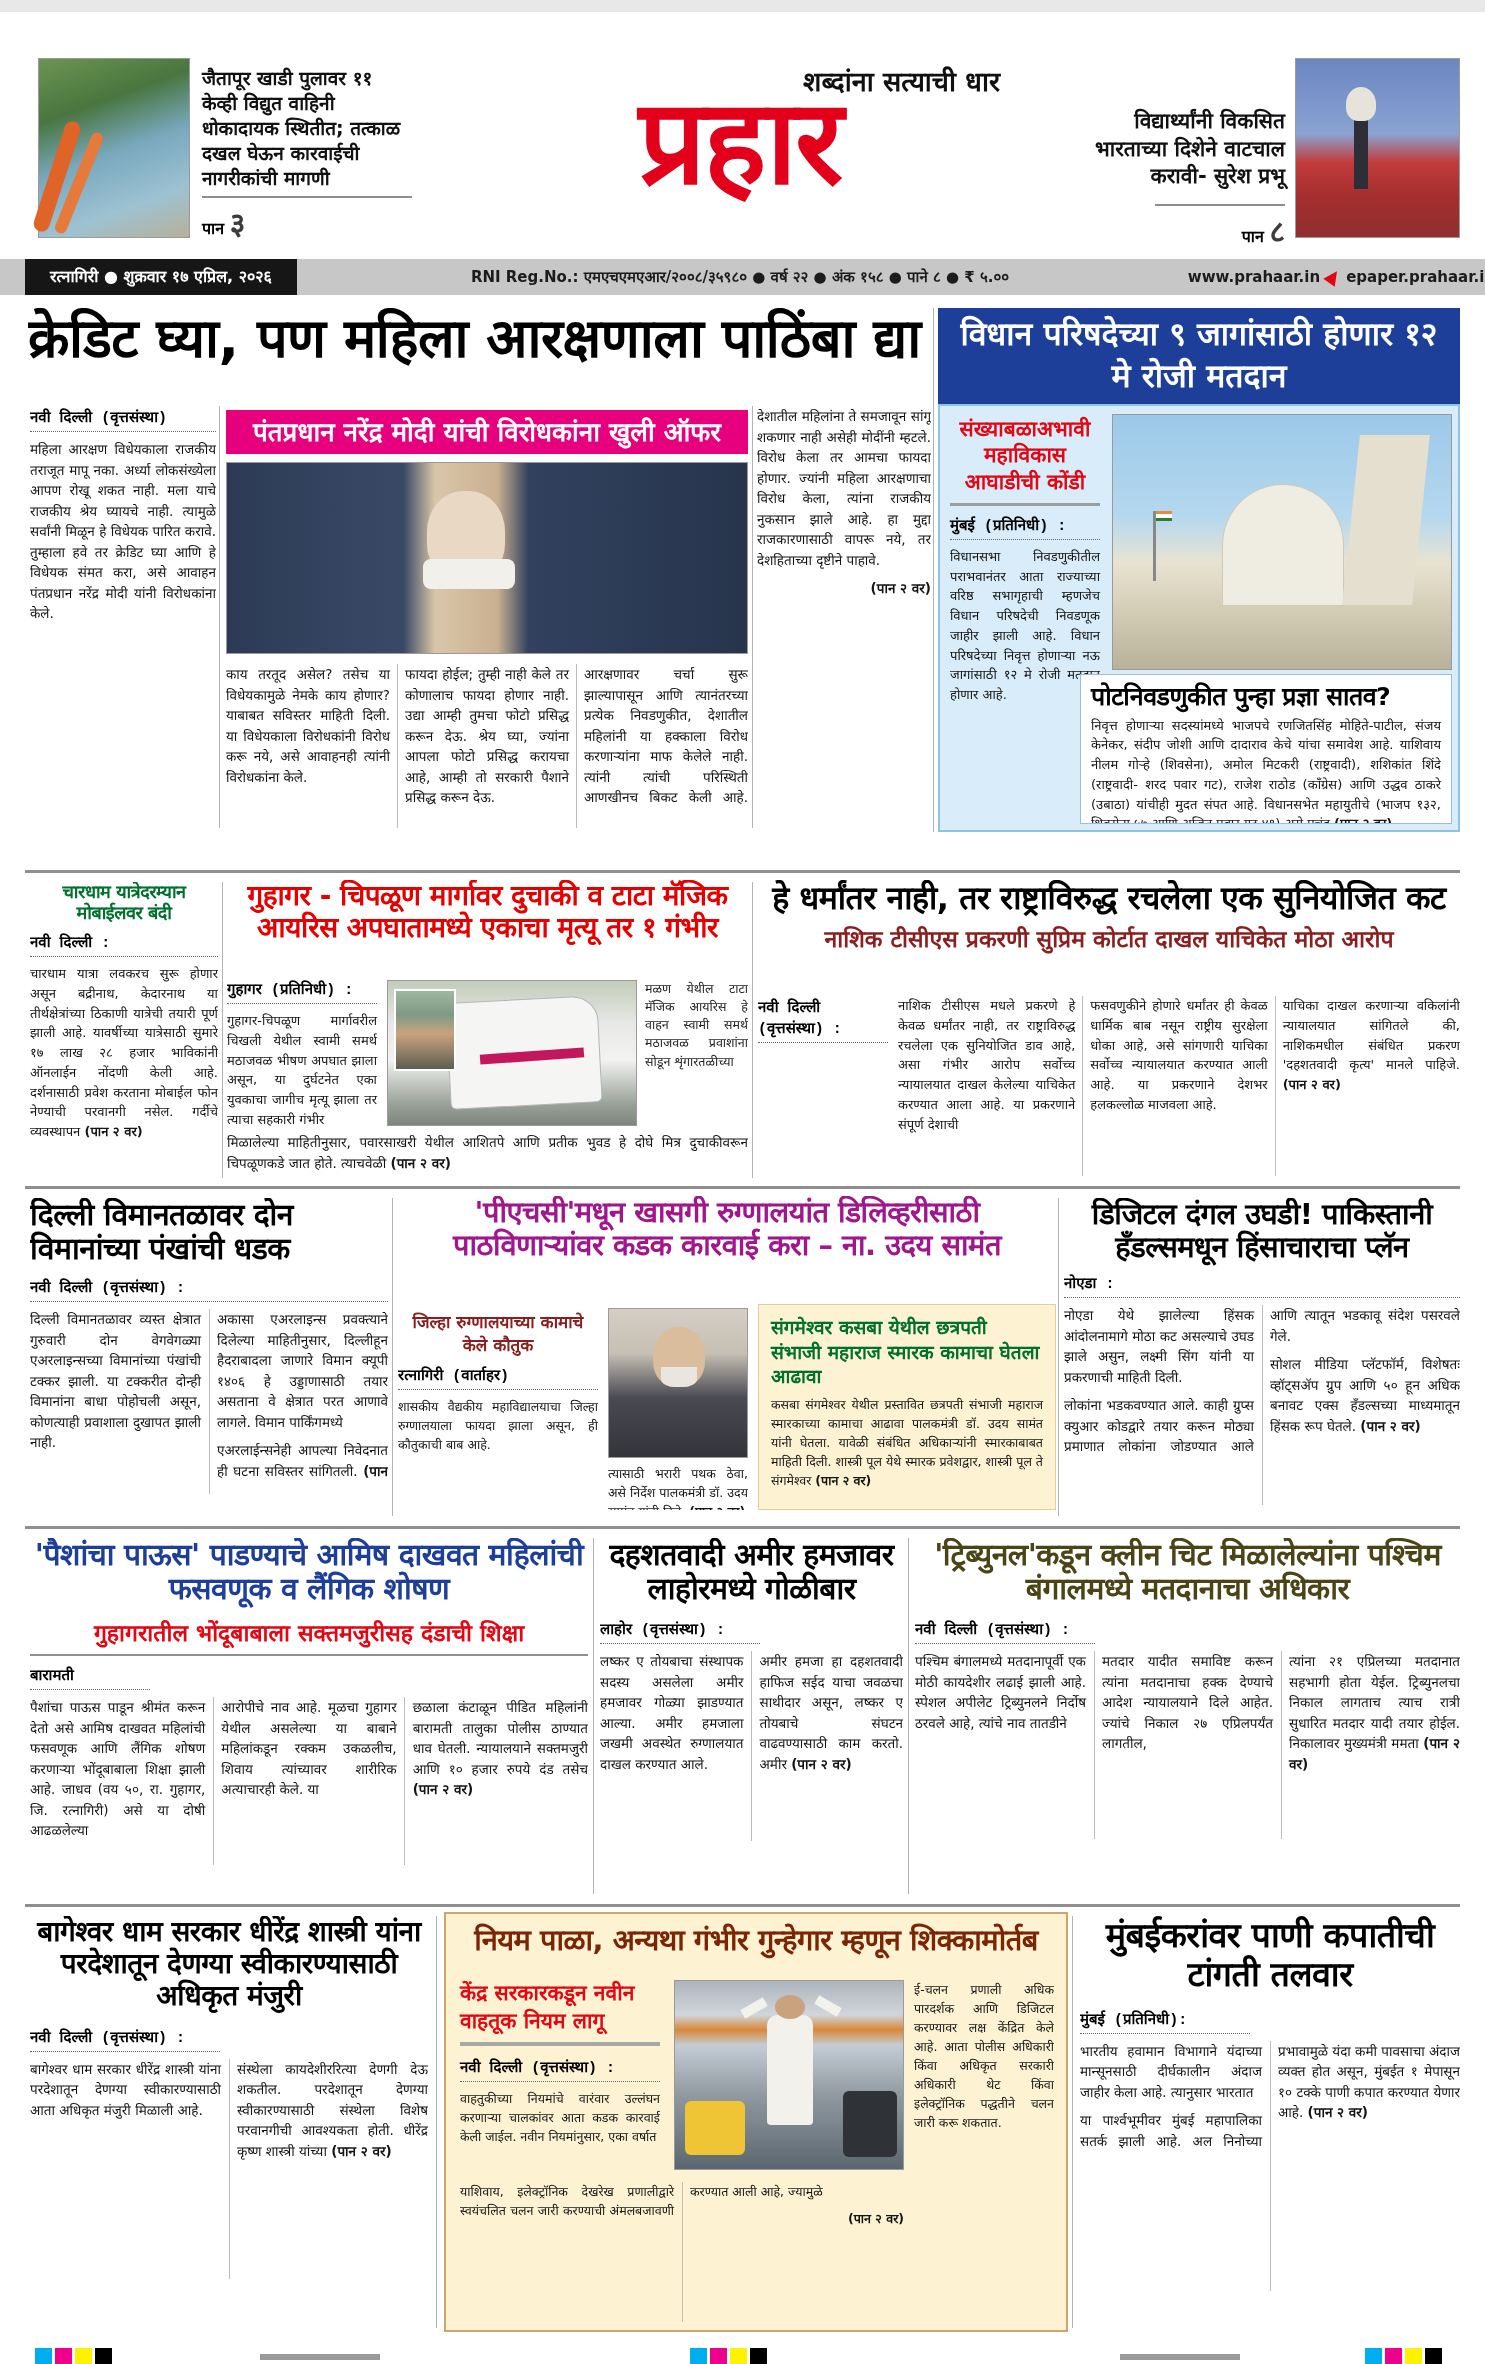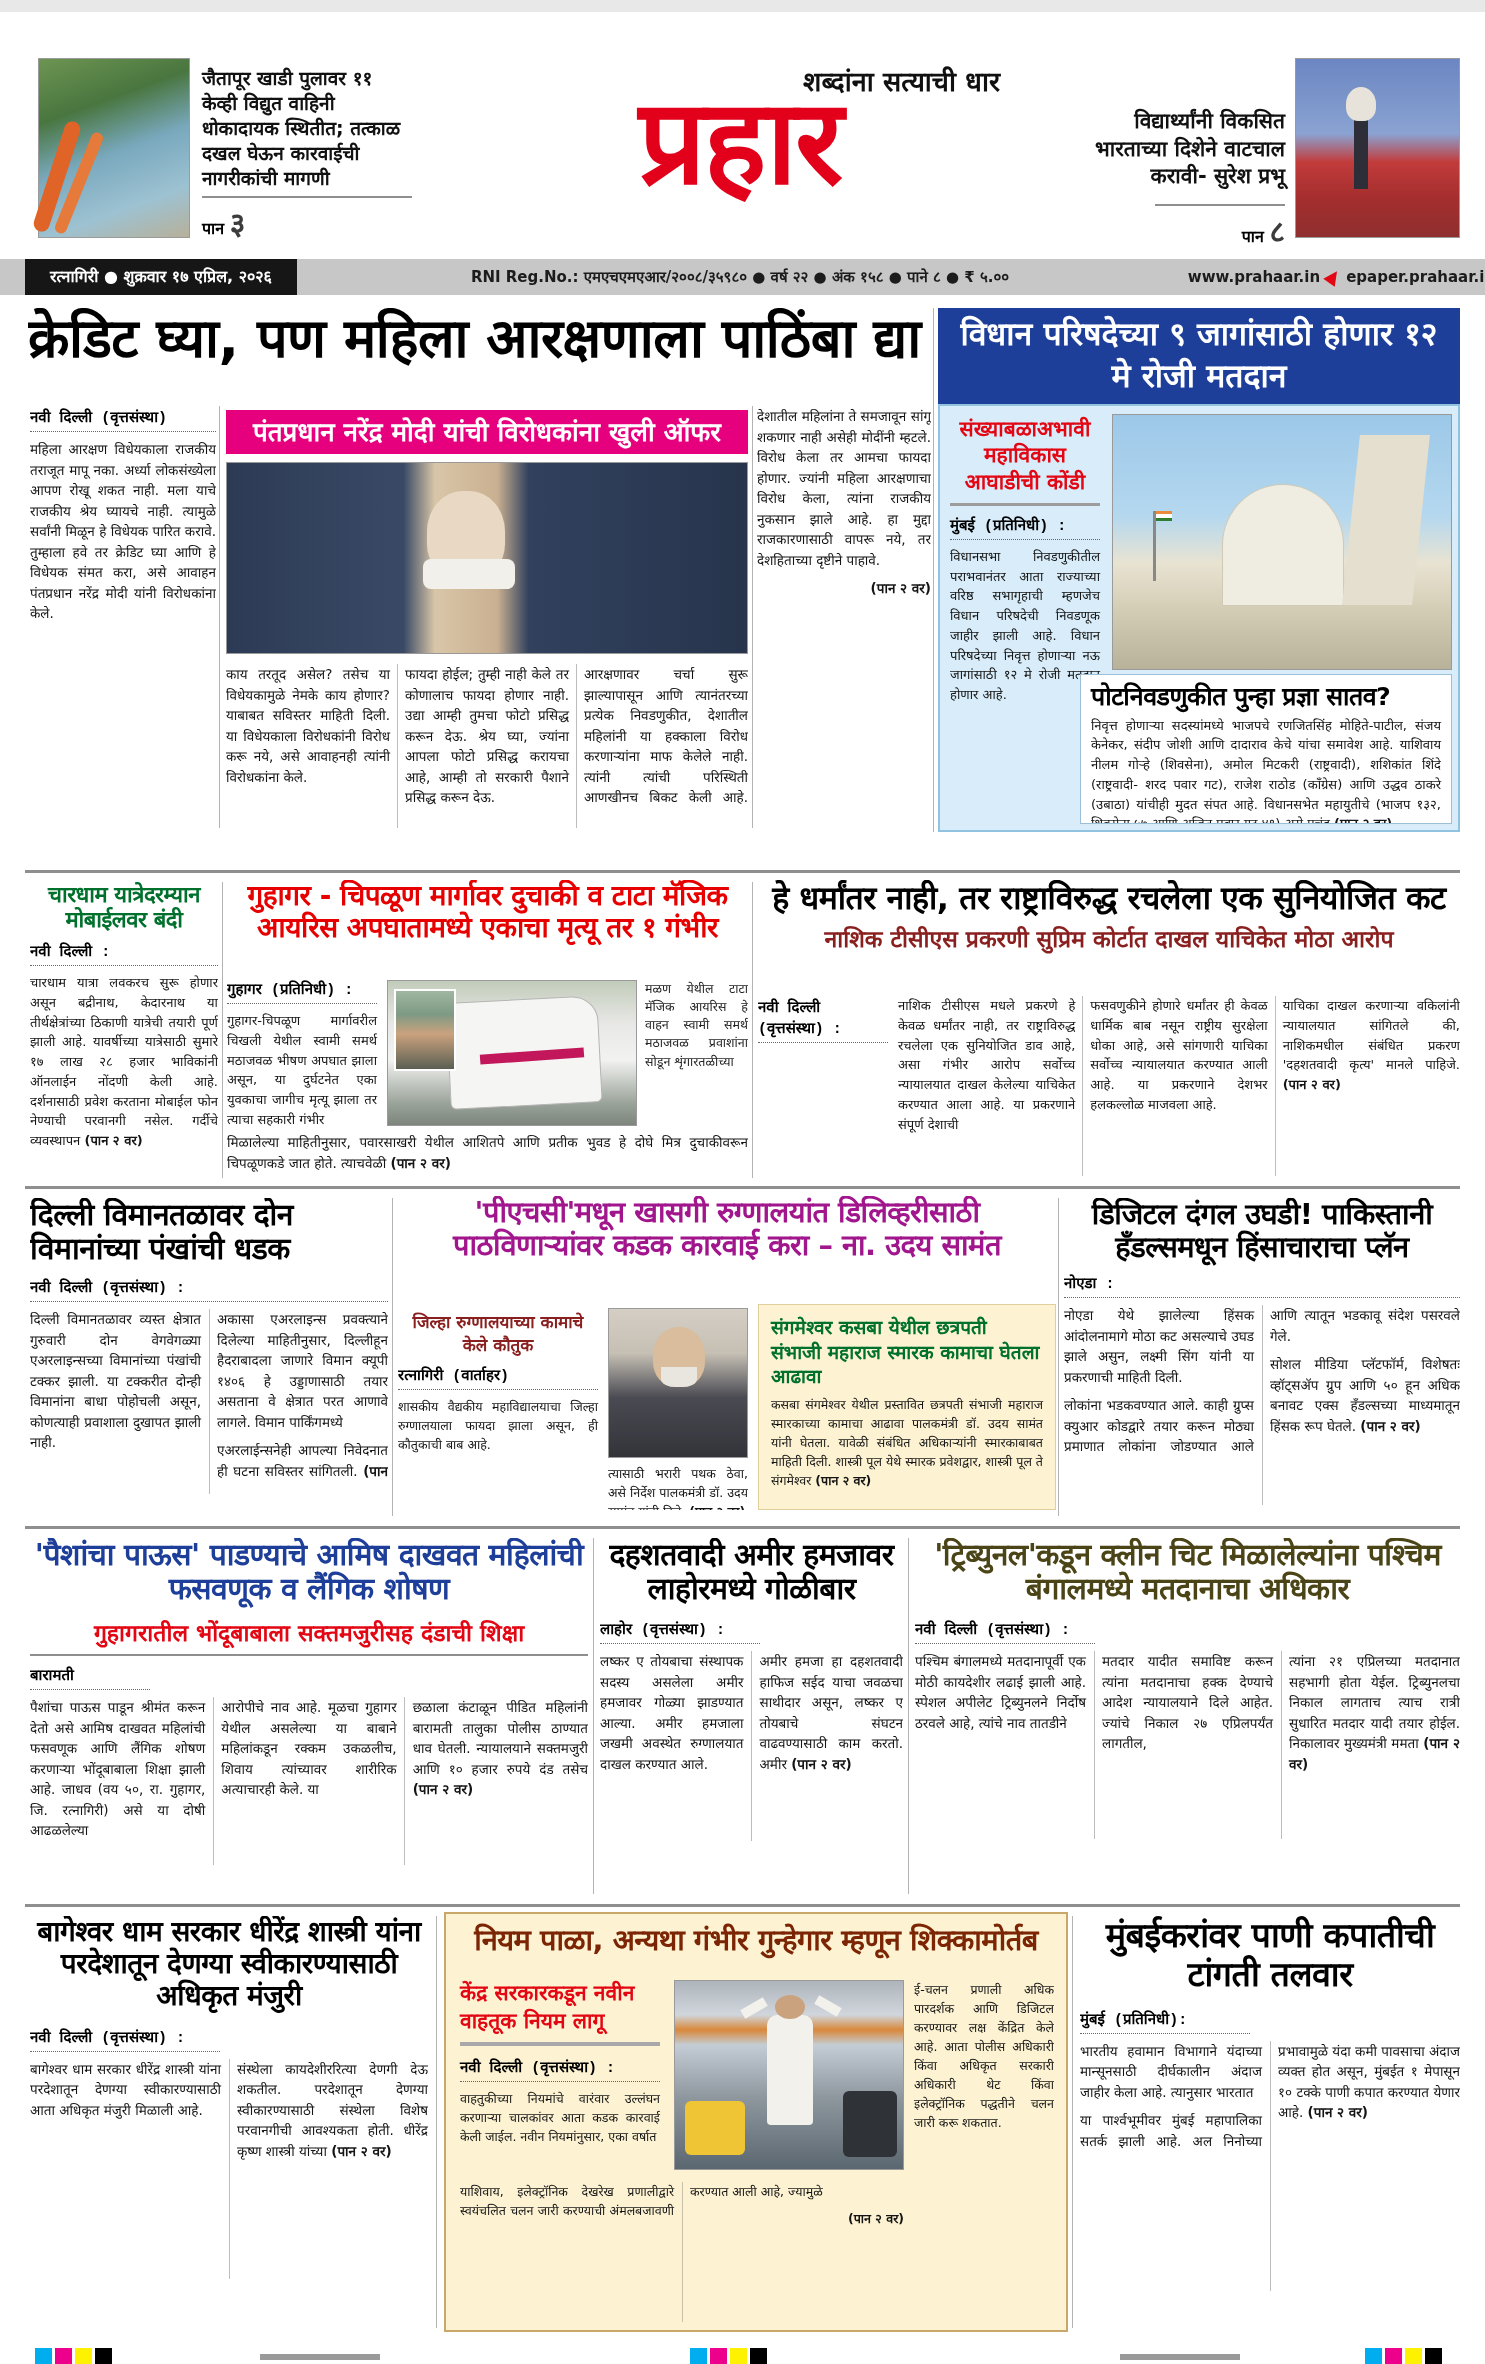--- a/index.html
+++ b/index.html
@@ -128,21 +128,21 @@
       <div class="bt" style="font-size:13px;">
         <span>निवृत्त होणाऱ्या सदस्यांमध्ये भाजपचे रणजितसिंह मोहिते-पाटील, संजय केनेकर, संदीप जोशी आणि दादाराव केचे यांचा समावेश आहे. याशिवाय नीलम गोऱ्हे (शिवसेना), अमोल मिटकरी (राष्ट्रवादी), शशिकांत शिंदे (राष्ट्रवादी- शरद पवार गट), राजेश राठोड (काँग्रेस) आणि उद्धव ठाकरे (उबाठा) यांचीही मुदत संपत आहे. विधानसभेत महायुतीचे (भाजप १३२, शिवसेना ५७ आणि अजित पवार गट ४१) असे प्रचंड</span>
         <span class="cont">(पान २ वर)</span>
       </div>
     </div>
   </div>
 
   <div class="hr2" style="left:25px;top:858px;width:1435px;"></div>
 
   <div class="abs" style="left:30px;top:870px;width:188px;height:296px;overflow:hidden;">
-    <div class="hl ctr greensub" style="font-size:22px;">चारधाम यात्रेदरम्यान मोबाईलवर बंदी</div>
+    <div class="hl ctr greensub" style="font-size:18px;">चारधाम यात्रेदरम्यान मोबाईलवर बंदी</div>
     <span class="by" style="margin-top:8px;">नवी दिल्ली :</span>
     <div class="bt" style="font-size:13px;">
       <span>चारधाम यात्रा लवकरच सुरू होणार असून बद्रीनाथ, केदारनाथ या तीर्थक्षेत्रांच्या ठिकाणी यात्रेची तयारी पूर्ण झाली आहे. यावर्षीच्या यात्रेसाठी सुमारे १७ लाख २८ हजार भाविकांनी ऑनलाईन नोंदणी केली आहे. दर्शनासाठी प्रवेश करताना मोबाईल फोन नेण्याची परवानगी नसेल. गर्दीचे व्यवस्थापन</span>
       <span class="cont">(पान २ वर)</span>
     </div>
   </div>
   <div class="vr" style="left:222px;top:870px;height:296px;"></div>
 
   <div class="abs" style="left:227px;top:868px;width:521px;height:300px;overflow:hidden;">
     <div class="hl ctr" style="font-size:28px;color:#e60000;">गुहागर - चिपळूण मार्गावर दुचाकी व टाटा मॅजिक आयरिस अपघातामध्ये एकाचा मृत्यू तर १ गंभीर</div>

